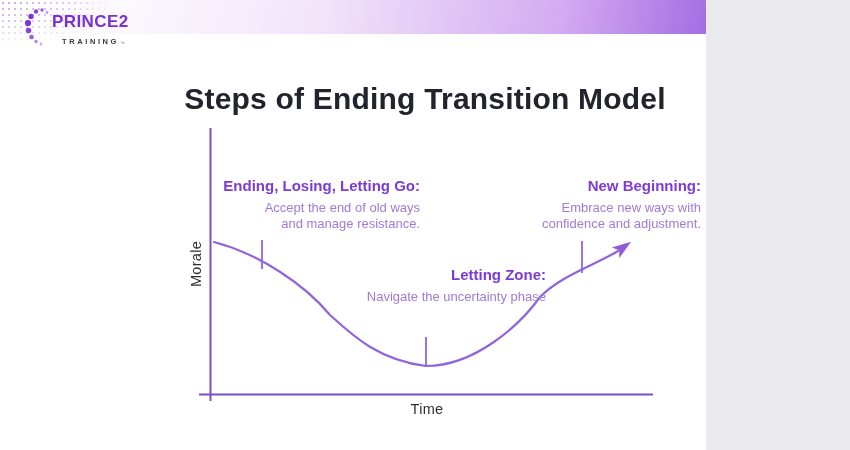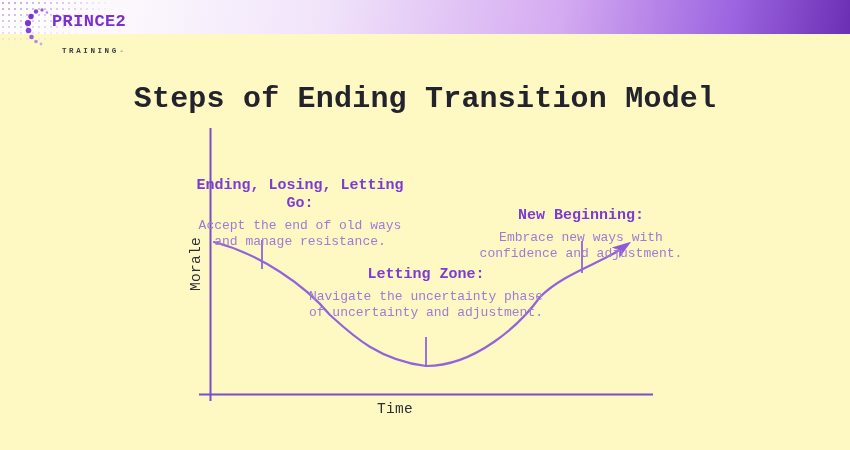--- a/index.html
+++ b/index.html
@@ -1,20 +1,20 @@
 <!DOCTYPE html>
 <html><head>
 <meta charset="utf-8">
 <style>
   html, body { margin: 0; padding: 0; background: #e9e9ee; }
   * { box-sizing: border-box; }
   .page {
-    position: relative; width: 850px; height: 450px;
-    background: #fef9c3; overflow: hidden;
-    font-family: Liberation Mono, monospace;
+    position: relative; width: 706px; height: 450px;
+    background: #ffffff; overflow: hidden;
+    font-family: Liberation Sans, sans-serif;
   }
 
   
   .header {
     position: absolute; top: 0; left: 0; width: 850px; height: 34px;
     background: linear-gradient(100deg,
       #ffffff 0%, #fbf7fd 16%, #f1e4fa 38%,
       #d4aaf1 66%, #9c64e0 86%, #6b2fb4 100%);
   }
   .halftone {
@@ -24,21 +24,21 @@
     -webkit-mask-image: radial-gradient(ellipse 150px 60px at 0% 0%, #000 0%, rgba(0,0,0,0.55) 45%, transparent 78%);
     mask-image: radial-gradient(ellipse 150px 60px at 0% 0%, #000 0%, rgba(0,0,0,0.55) 45%, transparent 78%);
   }
   .logo { position: absolute; top: 6px; left: 24px; display: flex; align-items: flex-start; cursor: pointer; }
   .logo-dots { width: 26px; height: 40px; margin-right: 2px; }
   .logo-text { display: flex; flex-direction: column; line-height: 1; }
   .logo-brand {
     font-size: 17px; font-weight: 800; letter-spacing: 0.4px;
     color: #7b2fd0; margin-top: 7px;
   }
-  .logo-sub-row { display: flex; align-items: flex-end; margin-left: 10px; margin-top: 18px; }
+  .logo-sub-row { display: flex; align-items: flex-end; margin-left: 10px; margin-top: 8px; }
   .logo-sub {
     font-size: 7.5px; font-weight: 700; letter-spacing: 2.6px; color: #3a3a42;
   }
   .logo-tm { font-size: 5px; color: #8a8a92; margin-left: 1px; margin-top: -1px; }
 
   
   .title {
     position: absolute; top: 62px; left: 0; width: 850px;
     text-align: center; font-size: 30px; font-weight: 700;
     color: #23232d; letter-spacing: 0.2px;
@@ -48,36 +48,36 @@
   .chart-svg { position: absolute; left: 170px; top: 110px; width: 510px; height: 320px; }
 
   .y-label {
     position: absolute; left: 155px; top: 255px; width: 84px; height: 18px;
     transform: rotate(-90deg);
     text-align: center; font-size: 14.5px; font-weight: 500; color: #2e2e38;
     letter-spacing: 0.3px;
   }
   .x-label {
     position: absolute; left: 377px; top: 401px; width: 100px;
-    text-align: left; font-size: 14.5px; font-weight: 500; color: #2e2e38;
+    text-align: center; font-size: 14.5px; font-weight: 500; color: #2e2e38;
     letter-spacing: 0.3px;
   }
 
   
-  .note { position: absolute; width: 240px; text-align: center; }
+  .note { position: absolute; width: 240px; text-align: right; }
   .note-heading {
     font-size: 15px; font-weight: 700; color: #7e3bd4;
     margin: 0 0 5px 0; line-height: 18px;
   }
   .note-body {
     font-size: 13px; font-weight: 500; color: #9f7bd6; line-height: 15.5px;
   }
   .note-1 { left: 180px; top: 177px; }
   .note-2 { left: 306px; top: 266px; }
-  .note-3 { left: 461px; top: 177px; margin-top: 30px; }
+  .note-3 { left: 461px; top: 177px; }
 </style>
 </head>
 <body>
 
 <div class="page">
 
   <div class="header">
     <div class="halftone"></div>
   </div>
 
@@ -133,21 +133,20 @@
     <div class="note-body">
       <div>Accept the end of old ways</div>
       <div>and manage resistance.</div>
     </div>
   </div>
 
   <div class="note note-2">
     <div class="note-heading">Letting Zone:</div>
     <div class="note-body">
       <div>Navigate the uncertainty phase</div>
-      <div>of uncertainty and adjustment.</div>
     </div>
   </div>
 
   <div class="note note-3">
     <div class="note-heading">New Beginning:</div>
     <div class="note-body">
       <div>Embrace new ways with</div>
       <div>confidence and adjustment.</div>
     </div>
   </div>

